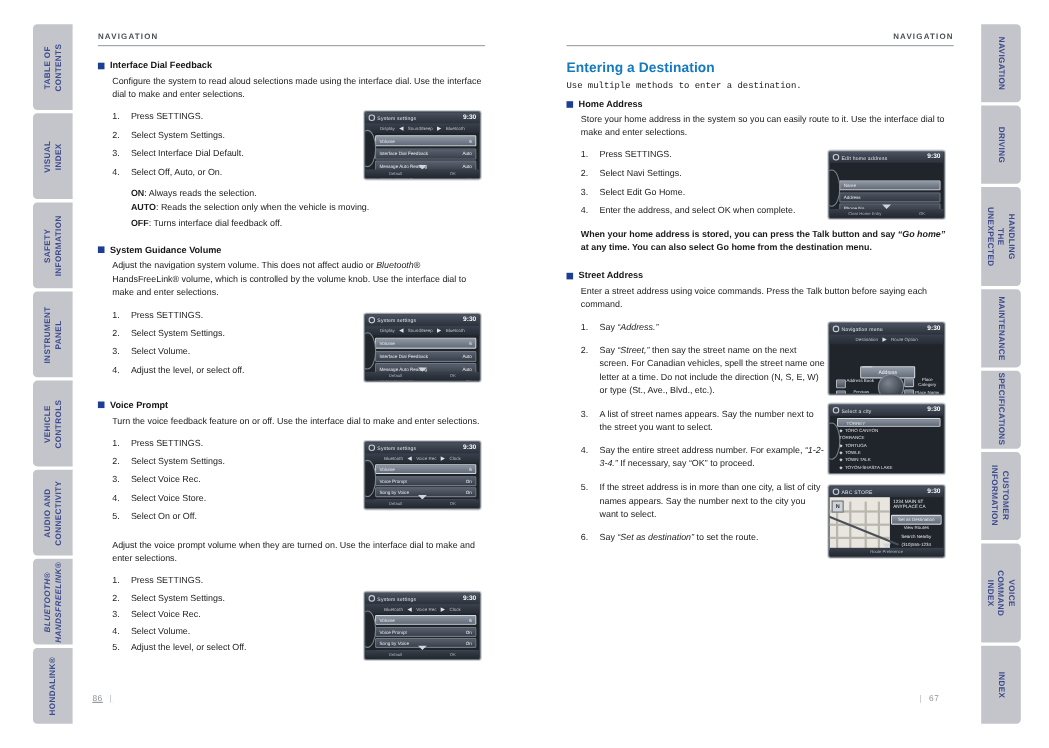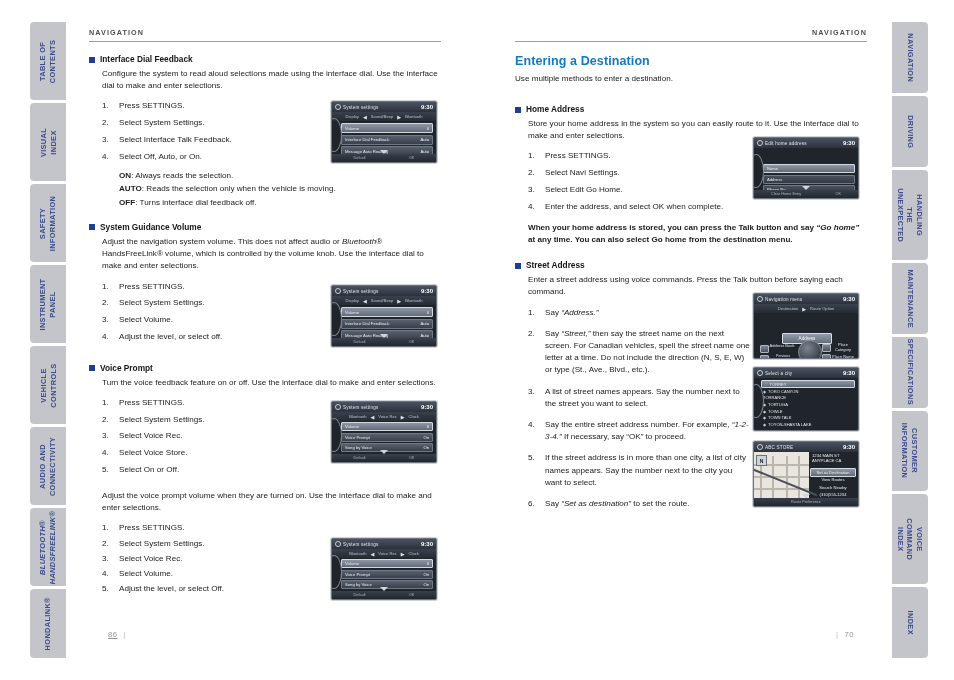--- a/index.html
+++ b/index.html
@@ -81,21 +81,22 @@
     color: #1479bf;
     font-size: 12.5px;
     font-weight: bold;
     letter-spacing: 0.1px;
     margin: 0 0 5px 0;
   }
   .sec-intro {
     font-size: 8.1px;
     color: #18191b;
     line-height: 12px;
-    margin: 0 0 19px 0;
+    margin: 0 0 4px 0;
+    font-family: Liberation Mono, monospace;
   }
 
   .sub {
     position: relative;
     margin: 0 0 4px 0;
     padding-left: 11px;
     font-size: 8.3px;
     font-weight: bold;
     color: #141518;
   }
@@ -435,21 +436,21 @@
     <div class="rule"></div>
 
     <div class="sub">
       <span class="bullet-sq"></span>
       <span>Interface Dial Feedback</span>
     </div>
     <p class="body-text">Configure the system to read aloud selections made using the interface dial. Use the interface dial to make and enter selections.</p>
     <ol class="steps">
       <li><span class="num">1.</span><span>Press SETTINGS.</span></li>
       <li><span class="num">2.</span><span>Select System Settings.</span></li>
-      <li><span class="num">3.</span><span>Select Interface Talk Feedback.</span></li>
+      <li><span class="num">3.</span><span>Select Interface Dial Default.</span></li>
       <li><span class="num">4.</span><span>Select Off, Auto, or On.</span></li>
     </ol>
     <p class="defn"><b>ON</b>: <span>Always reads the selection.</span></p>
     <p class="defn"><b>AUTO</b>: <span>Reads the selection only when the vehicle is moving.</span></p>
     <p class="defn" style="margin-bottom:13px"><b>OFF</b>: <span>Turns interface dial feedback off.</span></p>
 
     <div class="sub">
       <span class="bullet-sq"></span>
       <span>System Guidance Volume</span>
     </div>
@@ -809,16 +810,16 @@
     <div class="mbtn sel" style="top:26px">Set as Destination</div>
     <div class="mbtn" style="top:34px">View Routes</div>
     <div class="mbtn" style="top:42px">Search Nearby</div>
     <div class="mbtn" style="top:49px">(310)555-1234</div>
     <div class="caret"></div>
     <div class="footer">
       <span>Route Preference</span>
     </div>
   </div>
 
-  <div class="pagenum" style="left:108px; top:630px;text-decoration:underline;"><span>86</span><span class="bar">|</span></div>
-  <div class="pagenum" style="left:830px; top:630px;"><span class="bar">|</span><span>70</span></div>
+  <div class="pagenum" style="left:84px; top:630px;text-decoration:underline;"><span>86</span><span class="bar">|</span></div>
+  <div class="pagenum" style="left:830px; top:630px;"><span class="bar">|</span><span>67</span></div>
 
 </div>
 
 </body></html>

